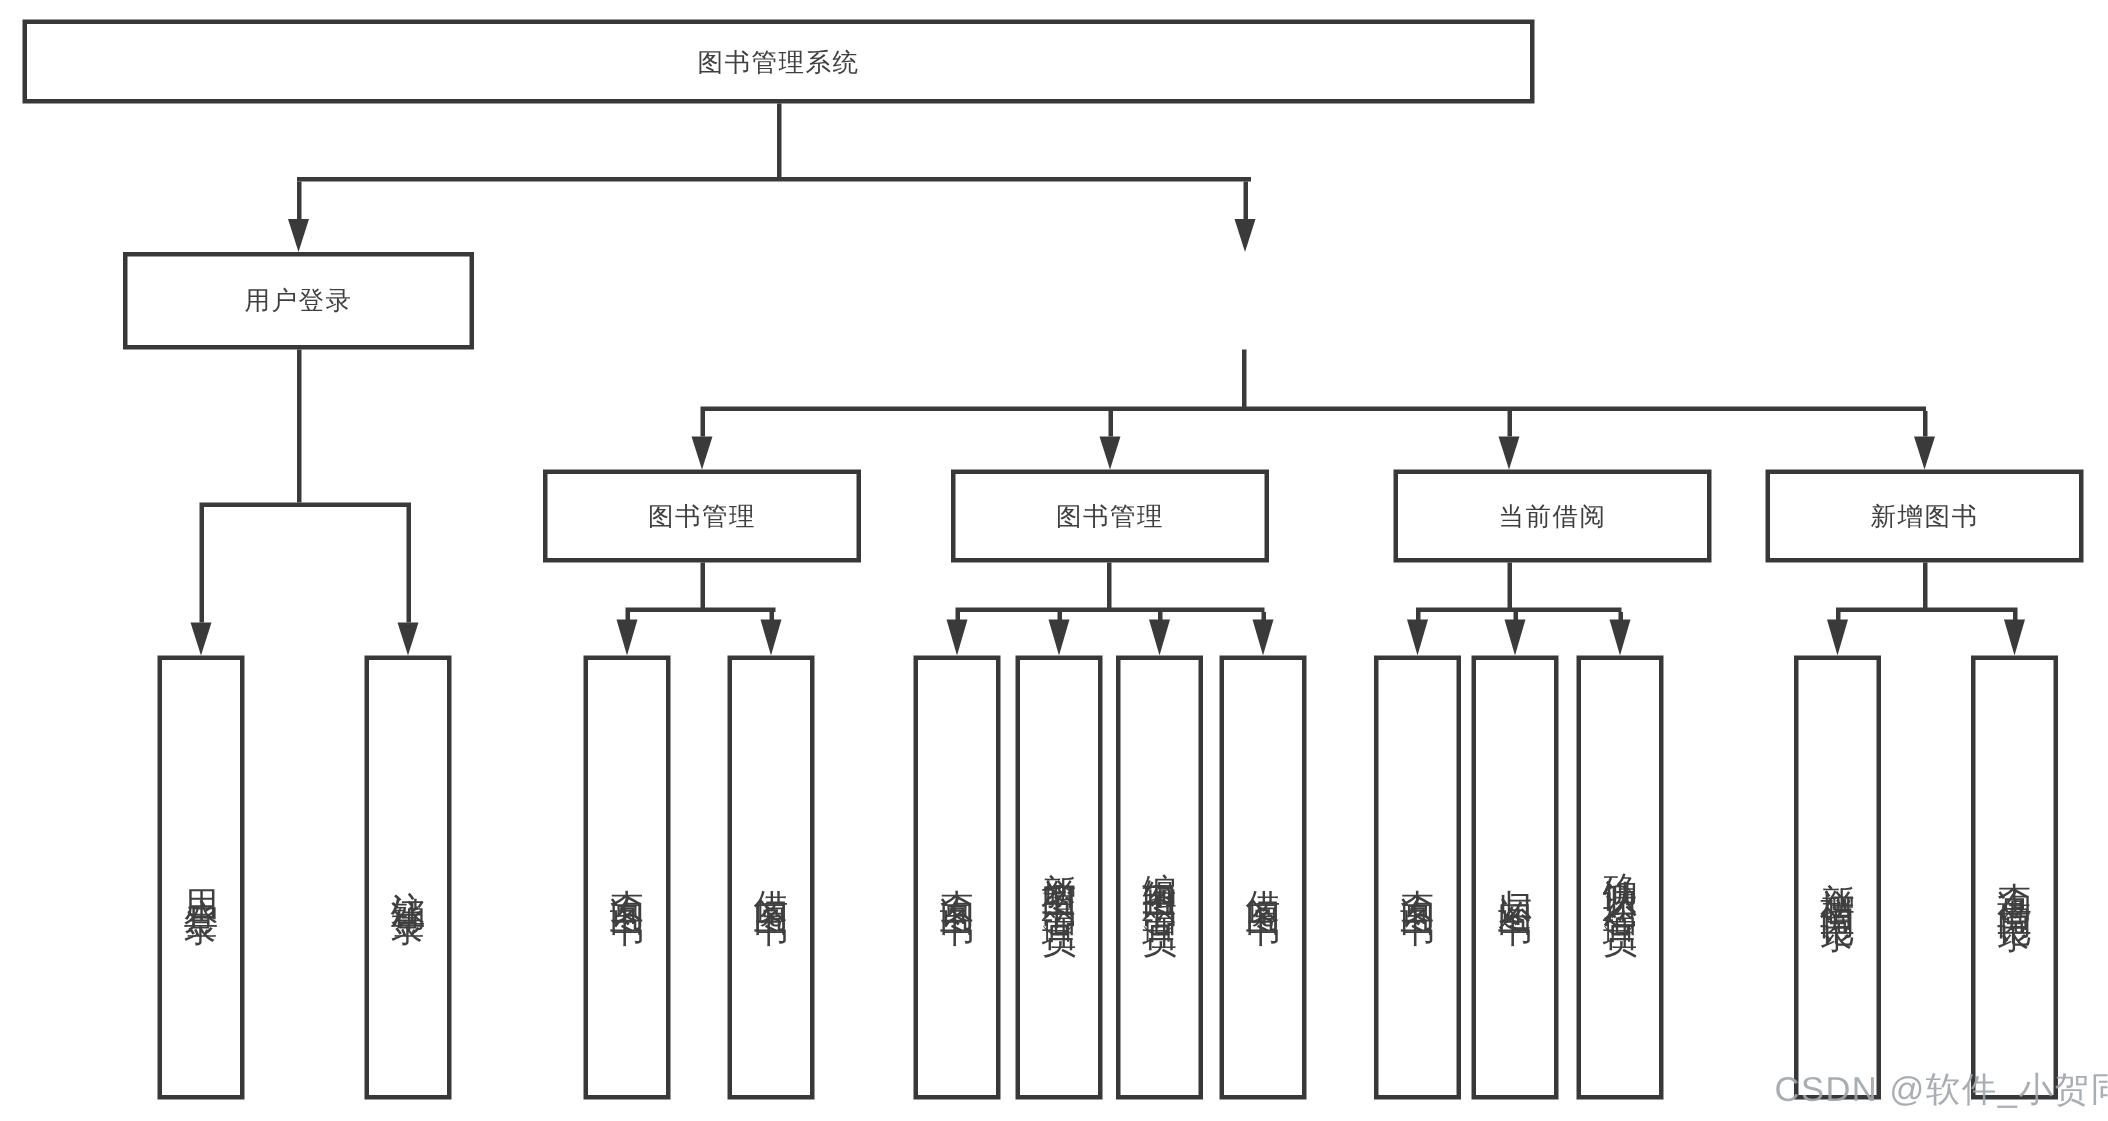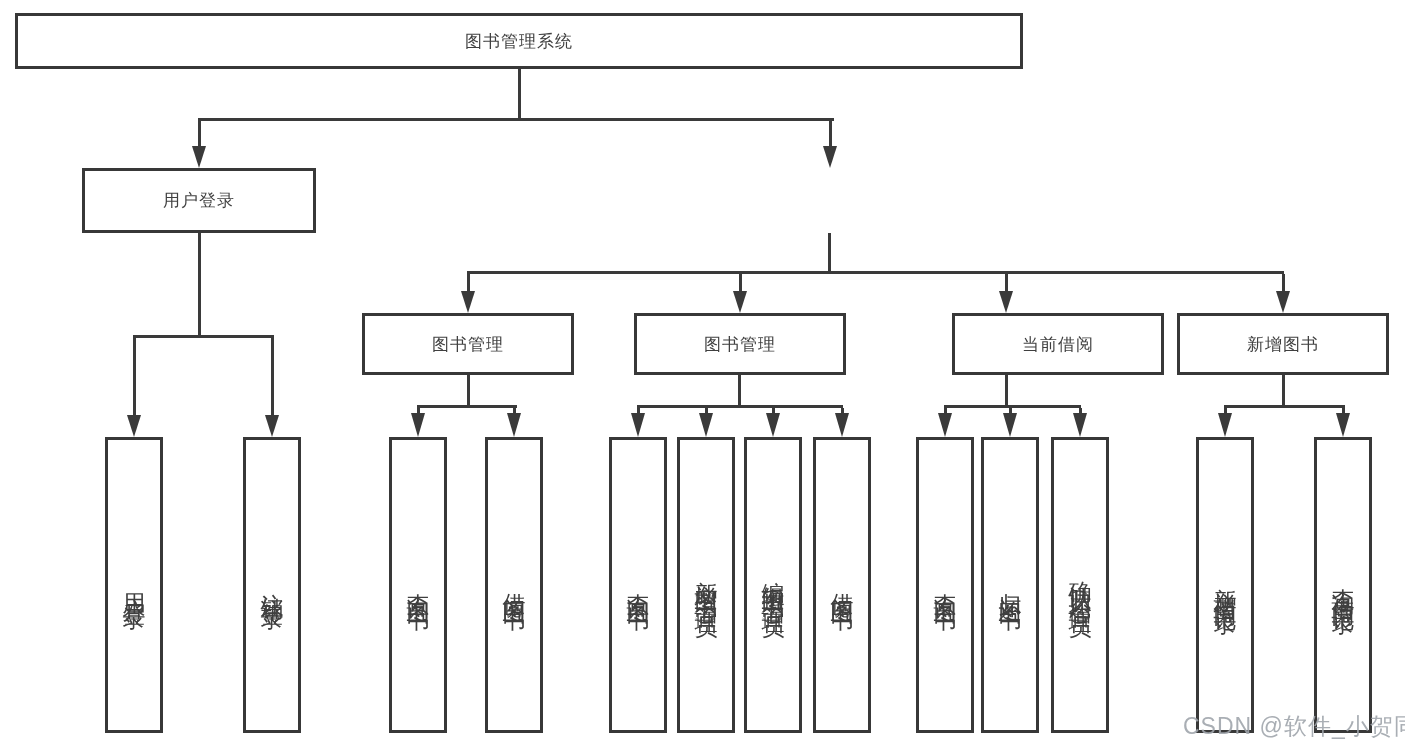--- a/index.html
+++ b/index.html
@@ -69,21 +69,21 @@
   <div class="arr big" style="left:999px;top:291px;"></div>
   <div class="lv" style="left:1282px;top:274px;height:17px;"></div>
   <div class="arr big" style="left:1276px;top:291px;"></div>
 
   <div class="box h" style="left:362px;top:313px;width:212px;height:62px;">
     <span>图书管理</span>
   </div>
   <div class="box h" style="left:634px;top:313px;width:212px;height:62px;">
     <span>图书管理</span>
   </div>
-  <div class="box h" style="left:952px;top:313px;width:212px;height:62px;">
+  <div class="box h" style="left:929px;top:313px;width:212px;height:62px;">
     <span>当前借阅</span>
   </div>
   <div class="box h" style="left:1177px;top:313px;width:212px;height:62px;">
     <span>新增图书</span>
   </div>
 
   <div class="lv" style="left:467px;top:375px;height:32px;"></div>
   <div class="lh" style="left:417px;top:405px;width:100px;"></div>
   <div class="lv" style="left:417px;top:408px;height:7px;"></div>
   <div class="arr leaf" style="left:411px;top:413px;"></div>

